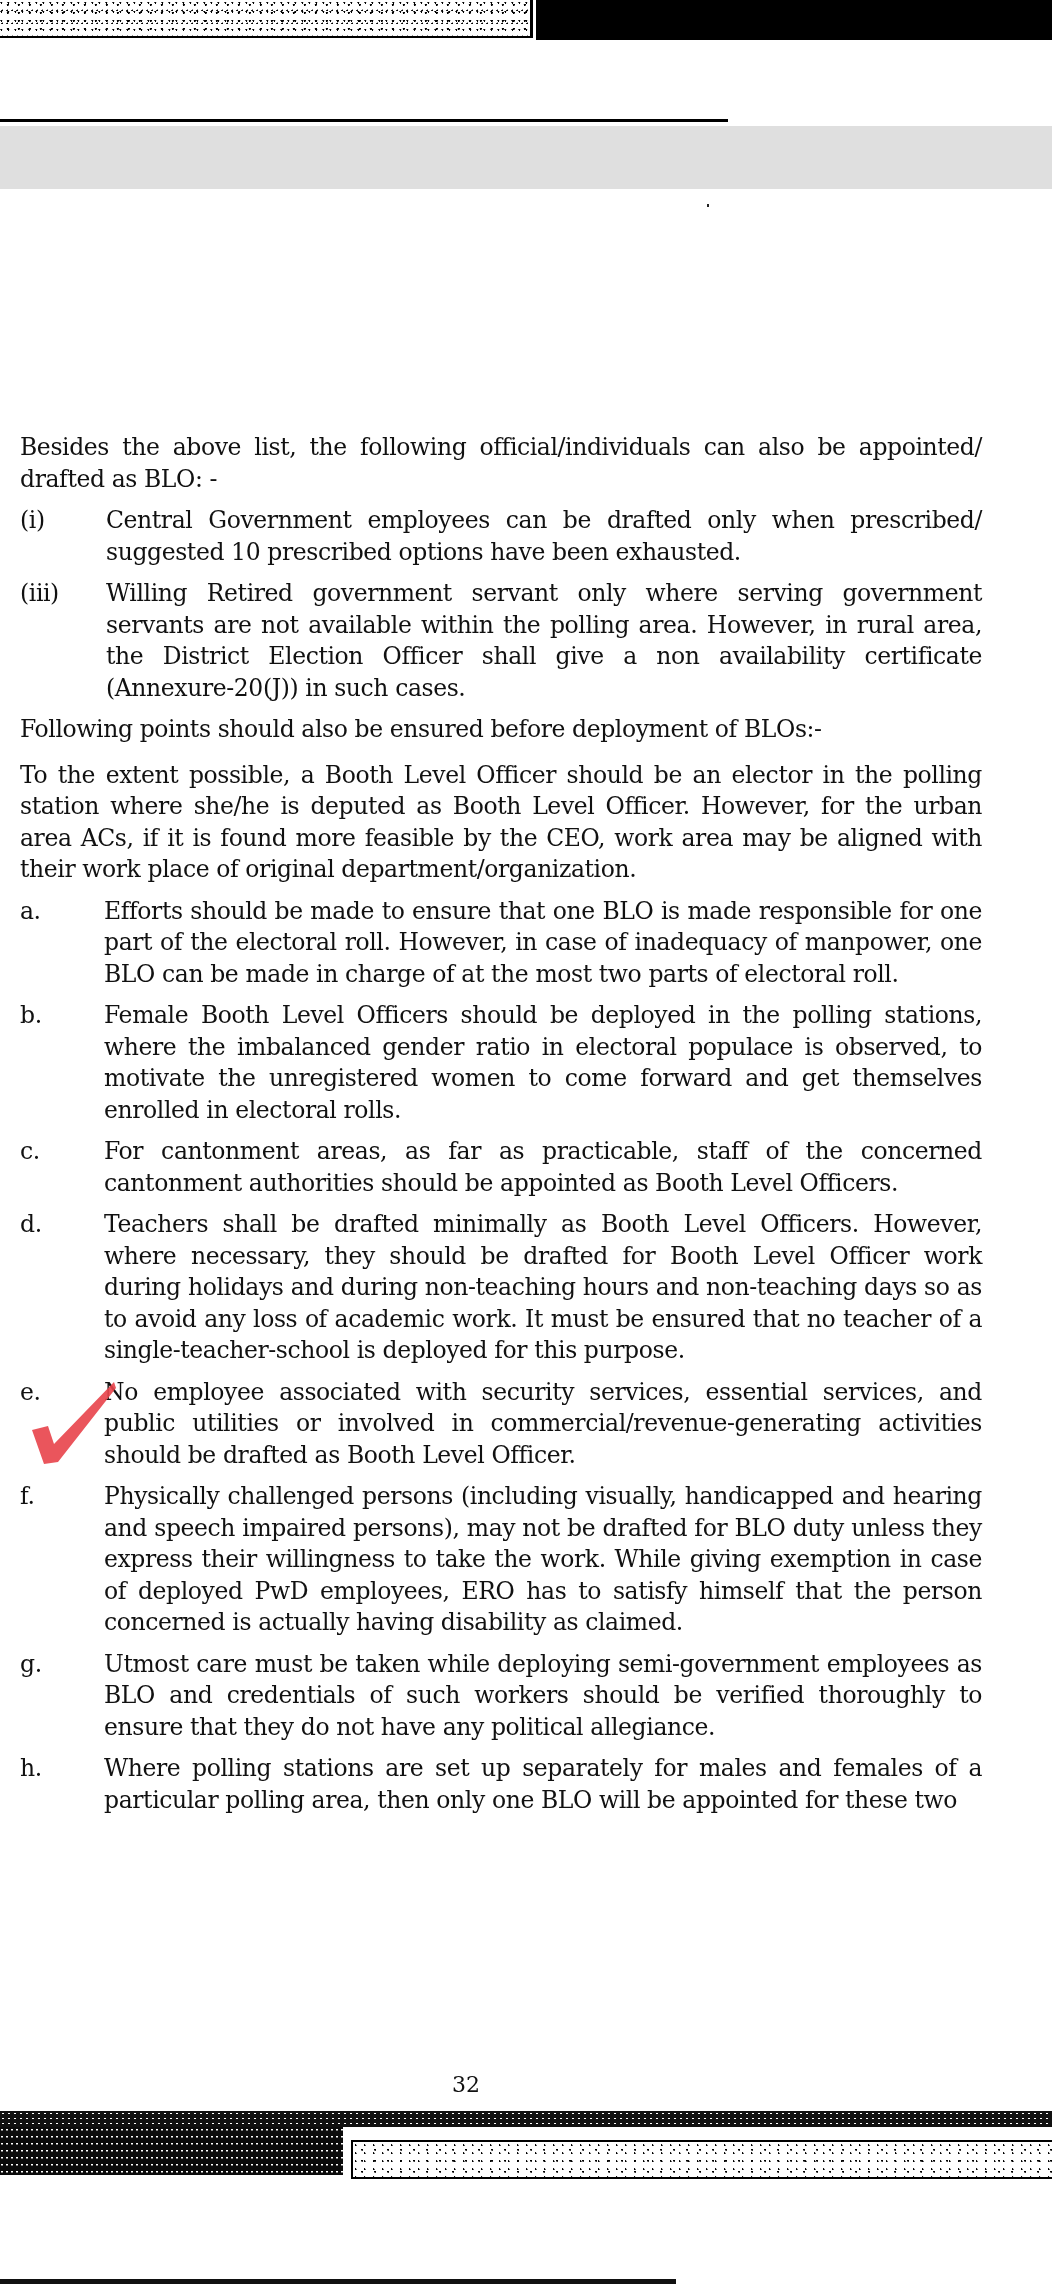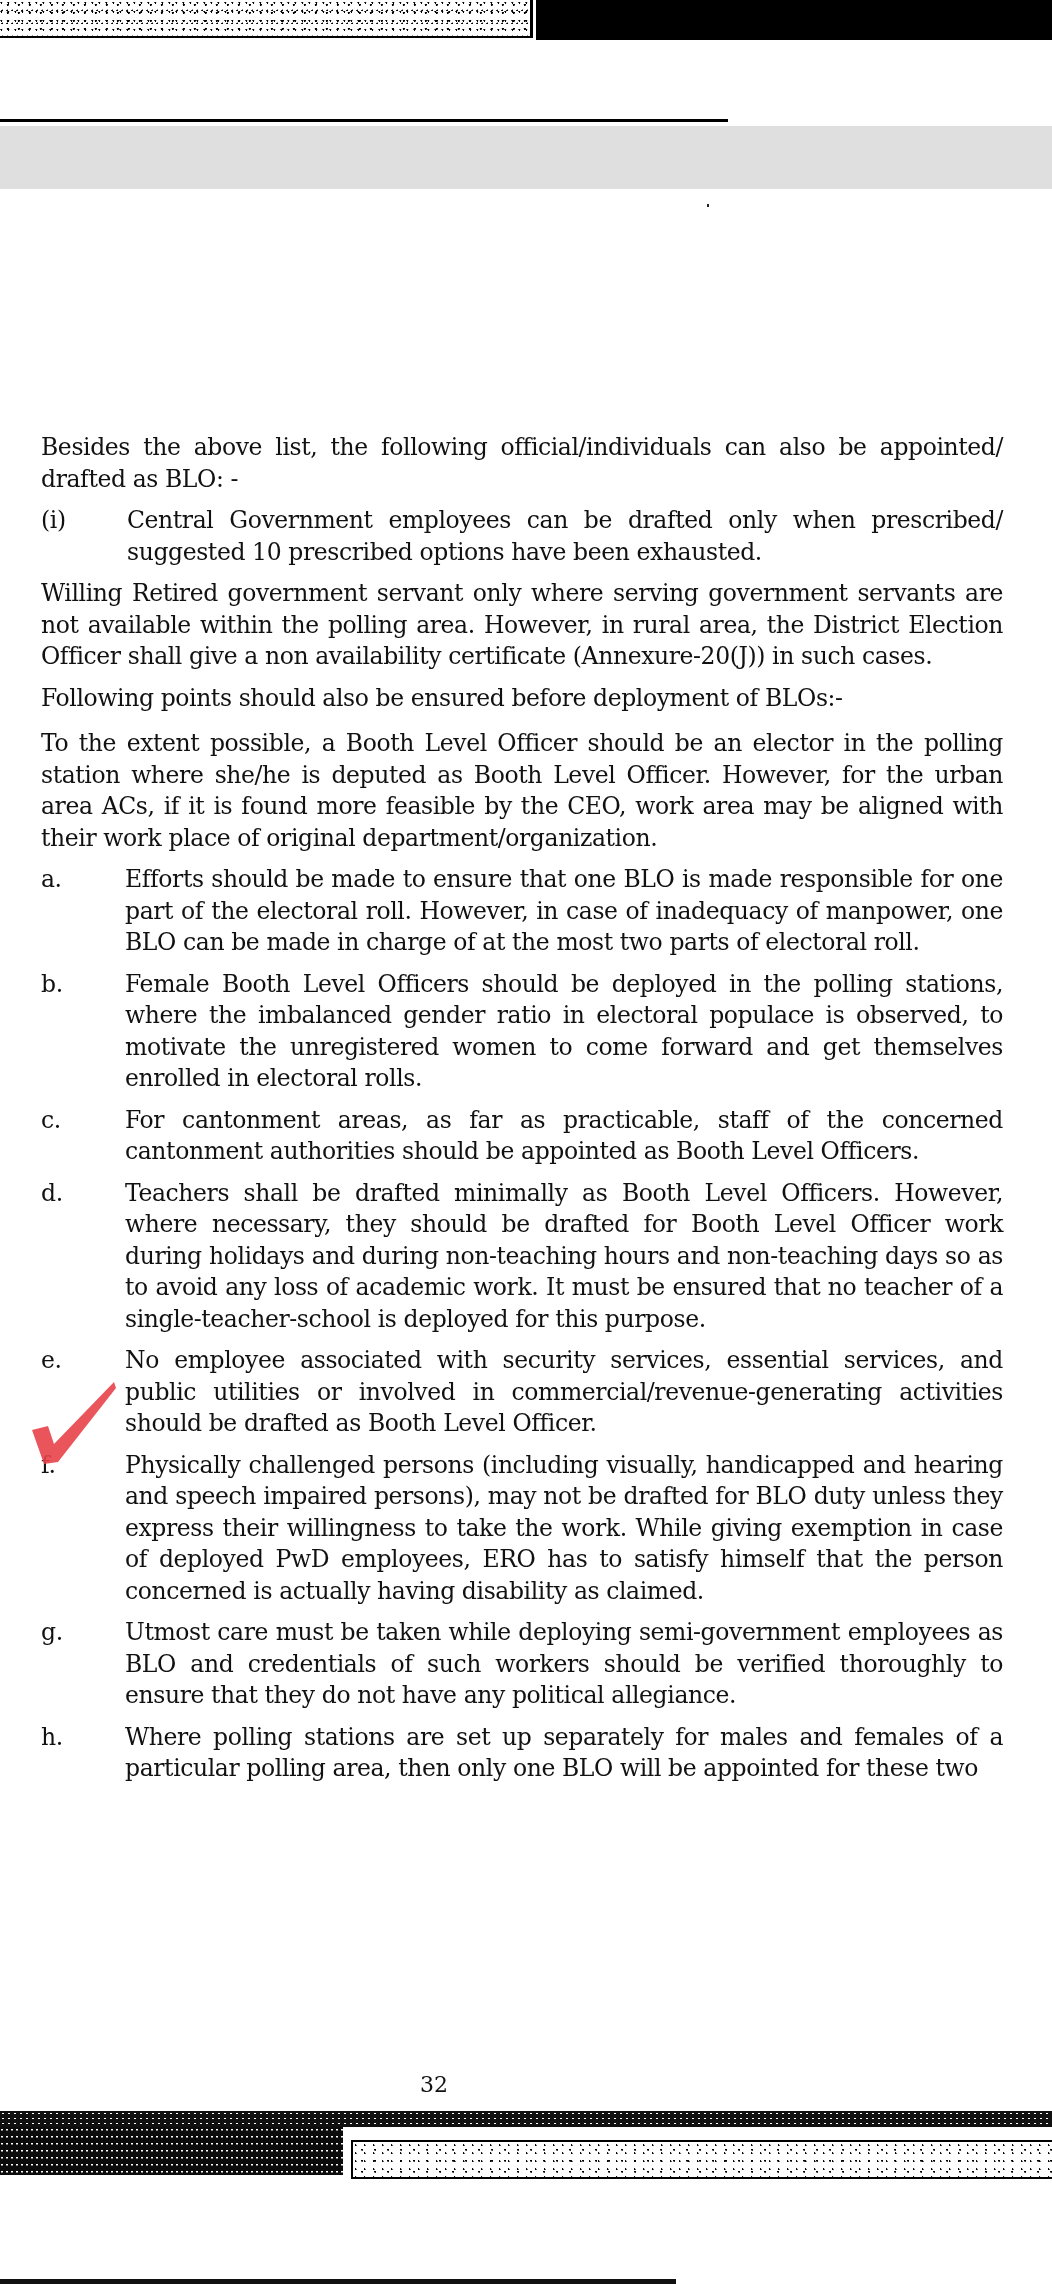--- a/index.html
+++ b/index.html
@@ -14,35 +14,35 @@
       radial-gradient(circle at 70% 60%, #000 0.9px, transparent 1.3px),
       radial-gradient(circle at 45% 80%, #000 0.7px, transparent 1.1px);
     background-size: 7px 9px, 11px 8px, 5px 13px;
     border-bottom: 2px solid #000; border-right: 3px solid #000; }
   .hdr-right { position: absolute; left: 536px; top: 0; width: 516px; height: 40px; background: #000; }
   .hdr-rule { position: absolute; left: 0; top: 119px; width: 728px; height: 3px; background: #000; }
   .hdr-band { position: absolute; left: 0; top: 126px; width: 1052px; height: 63px; background: #dfdfdf; }
   .speck { position: absolute; left: 707px; top: 204px; width: 2px; height: 3px; background: #222; }
 
   
-  .content { position: absolute; left: 41px; top: 432px; width: 962px;
+  .content { position: absolute; left: 20px; top: 432px; width: 962px;
     font-size: 23.5px; line-height: 31.5px; letter-spacing: -0.4px; }
   .para { margin: 0 0 10px 0; text-align: justify; }
   .list { margin: 0; padding: 0; list-style: none; }
   .item { display: flex; margin: 0 0 10px 0; }
   .marker { width: 84px; flex: 0 0 84px; }
   .roman .marker { width: 86px; flex: 0 0 86px; }
   .text { flex: 1; text-align: justify; }
   .gap-lg { margin-top: 14px; }
 
   
   .check { position: absolute; left: 28px; top: 1378px; width: 90px; height: 90px; }
 
   
-  .page-num { position: absolute; left: 420px; top: 2072px; width: 60px; text-align: left;
+  .page-num { position: absolute; left: 420px; top: 2072px; width: 60px; text-align: right;
     font-size: 22px; }
   .ftr-top { position: absolute; left: 0; top: 2111px; width: 1052px; height: 16px; background: #111;
     background-image: radial-gradient(circle at 50% 50%, #fff 0.6px, transparent 1px);
     background-size: 6px 5px; }
   .ftr-left { position: absolute; left: 0; top: 2127px; width: 343px; height: 48px; background: #0b0b0b;
     background-image: radial-gradient(circle at 40% 40%, #fff 0.6px, transparent 1.1px);
     background-size: 5px 7px; }
   .ftr-right { position: absolute; left: 351px; top: 2140px; width: 701px; height: 35px;
     border: 2px solid #000; border-right: none; background-color: #fff;
     background-image:
@@ -62,20 +62,21 @@
 
 <div class="content">
   <p class="para">Besides the above list, the following official/individuals can also be appointed/ drafted as BLO: -</p>
 
   <ul class="list roman">
     <li class="item">
       <span class="marker">(i)</span>
       <span class="text">Central Government employees can be drafted only when prescribed/ suggested 10 prescribed options have been exhausted.</span>
     </li>
     <li class="item">
+      <span class="marker">(iii)</span>
       <span class="text">Willing Retired government servant only where serving government servants are not available within the polling area. However, in rural area, the District Election Officer shall give a non availability certificate (Annexure-20(J)) in such cases.</span>
     </li>
   </ul>
 
   <p class="para" style="margin-bottom:4px;">Following points should also be ensured before deployment of BLOs:-</p>
   <p class="para gap-lg">To the extent possible, a Booth Level Officer should be an elector in the polling station where she/he is deputed as Booth Level Officer. However, for the urban area ACs, if it is found more feasible by the CEO, work area may be aligned with their work place of original department/organization.</p>
 
   <ul class="list alpha">
     <li class="item">
       <span class="marker">a.</span>

